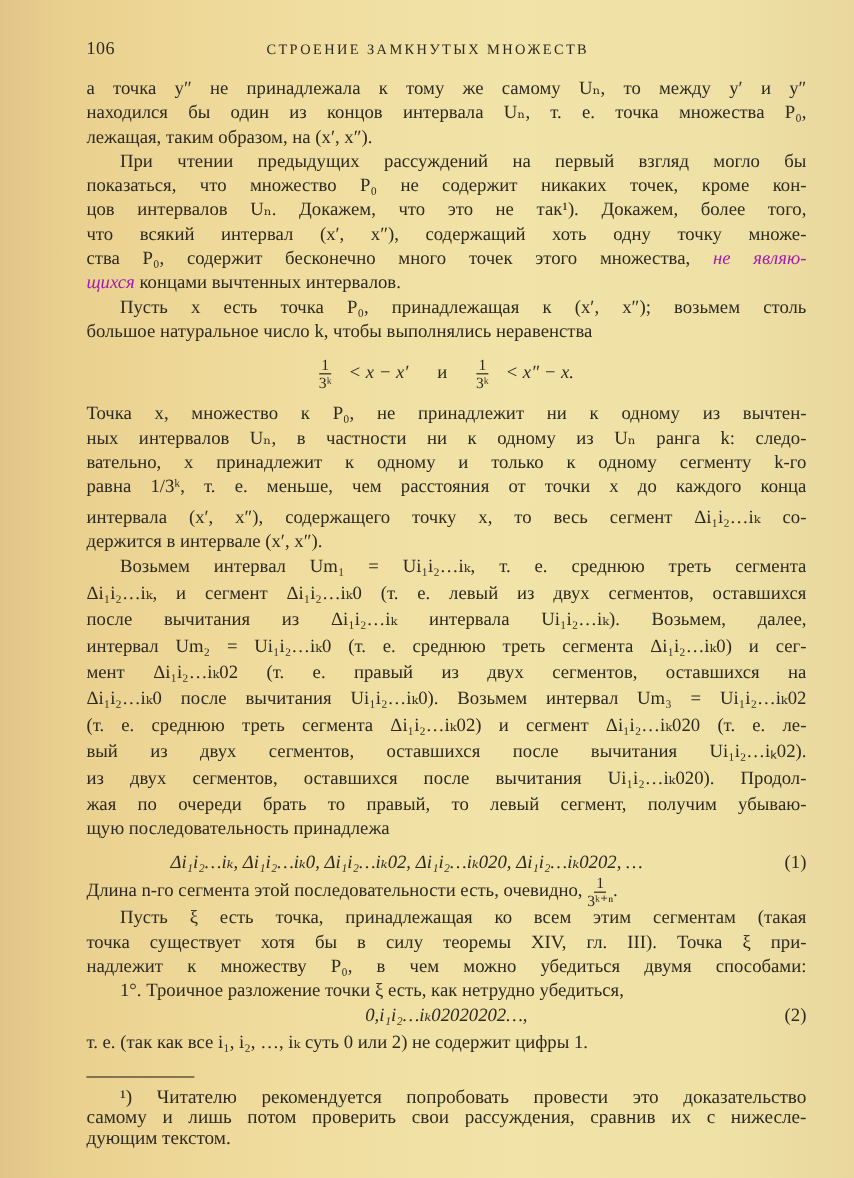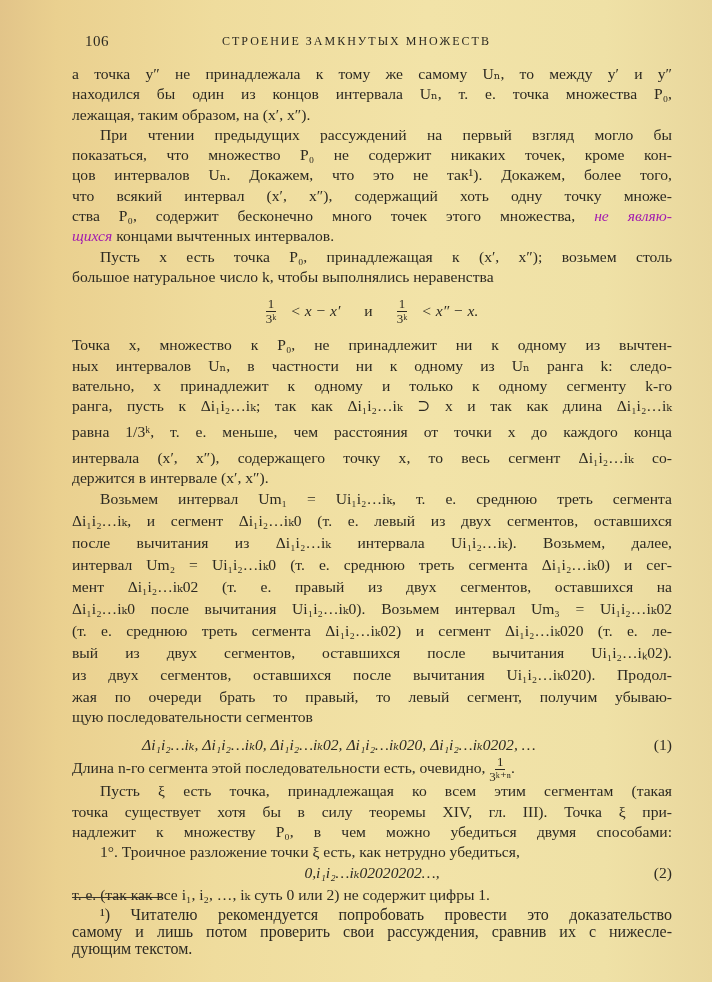--- a/index.html
+++ b/index.html
@@ -4,21 +4,21 @@
 <style>
   html,body{margin:0;padding:0;}
   body{
     width:712px;height:982px;overflow:hidden;position:relative;
     background: linear-gradient(90deg,#e2c489 0%,#ead08f 8%,#efdc9d 30%,#f2e3a8 60%,#efe1a6 85%,#e9d79d 100%);
     font-family:"Liberation Serif","DejaVu Serif",serif;
     color:#2d2a22;
   }
   .page{position:absolute;left:72px;top:0;width:600px;}
   .runhead{position:absolute;top:33px;left:0;width:600px;height:20px;font-size:15px;}
-  .pgnum{position:absolute;left:13px;top:0;letter-spacing:0.5px;}
+  .pgnum{position:absolute;left:0;top:0;letter-spacing:0.5px;}
   .rtitle{position:absolute;left:150px;top:1px;font-size:12px;letter-spacing:2px;}
   .body{position:absolute;top:64px;left:0;width:600px;font-size:15.6px;line-height:20.3px;}
   .ln{height:20.3px;white-space:nowrap;text-align:justify;text-align-last:justify;}
   .ln.last{text-align-last:left;}
   .ind{padding-left:28px;}
   .eq{height:48px;display:flex;align-items:center;justify-content:center;gap:14px;font-size:15.6px;}
   .frac{display:inline-flex;flex-direction:column;align-items:center;font-size:13px;line-height:14px;vertical-align:middle;}
   .frac .num{border-bottom:1px solid #2d2a22;padding:0 2px;}
   i{font-style:italic;}
   .it{font-style:italic;color:#a21caf;}
@@ -61,35 +61,34 @@
       <span class="frac">
           <span class="num">1</span>
           <span>3ᵏ</span>
         </span>
       <i>&lt; x″ − x.</i>
     </div>
 
     <div class="ln">Точка x, множество к P₀, не принадлежит ни к одному из вычтен-</div>
     <div class="ln">ных интервалов Uₙ, в частности ни к одному из Uₙ ранга k: следо-</div>
     <div class="ln">вательно, x принадлежит к одному и только к одному сегменту k-го</div>
-    <div class="ln" style="height:26px;">ранга, пусть к Δi₁i₂…iₖ; так как Δi₁i₂…iₖ ⊃ x и так как длина Δi₁i₂…iₖ</div>
     <div class="ln" style="height:26px;">равна 1/3ᵏ, т. е. меньше, чем расстояния от точки x до каждого конца</div>
     <div class="ln">интервала (x′, x″), содержащего точку x, то весь сегмент Δi₁i₂…iₖ со-</div>
     <div class="ln last">держится в интервале (x′, x″).</div>
     <div class="ln ind" style="height:22px;">Возьмем интервал Um₁ = Ui₁i₂…iₖ, т. е. среднюю треть сегмента</div>
     <div class="ln" style="height:22px;">Δi₁i₂…iₖ, и сегмент Δi₁i₂…iₖ0 (т. е. левый из двух сегментов, оставшихся</div>
     <div class="ln" style="height:22px;">после вычитания из Δi₁i₂…iₖ интервала Ui₁i₂…iₖ). Возьмем, далее,</div>
     <div class="ln" style="height:22px;">интервал Um₂ = Ui₁i₂…iₖ0 (т. е. среднюю треть сегмента Δi₁i₂…iₖ0) и сег-</div>
     <div class="ln" style="height:22px;">мент Δi₁i₂…iₖ02 (т. е. правый из двух сегментов, оставшихся на</div>
     <div class="ln" style="height:22px;">Δi₁i₂…iₖ0 после вычитания Ui₁i₂…iₖ0). Возьмем интервал Um₃ = Ui₁i₂…iₖ02</div>
     <div class="ln" style="height:22px;">(т. е. среднюю треть сегмента Δi₁i₂…iₖ02) и сегмент Δi₁i₂…iₖ020 (т. е. ле-</div>
     <div class="ln" style="height:22px;font-family:Liberation Serif, serif;">вый из двух сегментов, оставшихся после вычитания Ui₁i₂…iₖ02).</div>
     <div class="ln" style="height:22px;">из двух сегментов, оставшихся после вычитания Ui₁i₂…iₖ020). Продол-</div>
     <div class="ln">жая по очереди брать то правый, то левый сегмент, получим убываю-</div>
-    <div class="ln last">щую последовательности сегментов</div>
+    <div class="ln last">щую последовательность принадлежа</div>
 
     <div class="seq">
       <i>Δi₁i₂…iₖ,   Δi₁i₂…iₖ0,   Δi₁i₂…iₖ02,   Δi₁i₂…iₖ020,   Δi₁i₂…iₖ0202, …</i>
       <span class="eqnum">(1)</span>
     </div>
 
     <div class="ln" style="height:26px;text-align-last:left;">
       <span>Длина n-го сегмента этой последовательности есть, очевидно,</span>
       <span class="frac">
           <span class="num">1</span>

